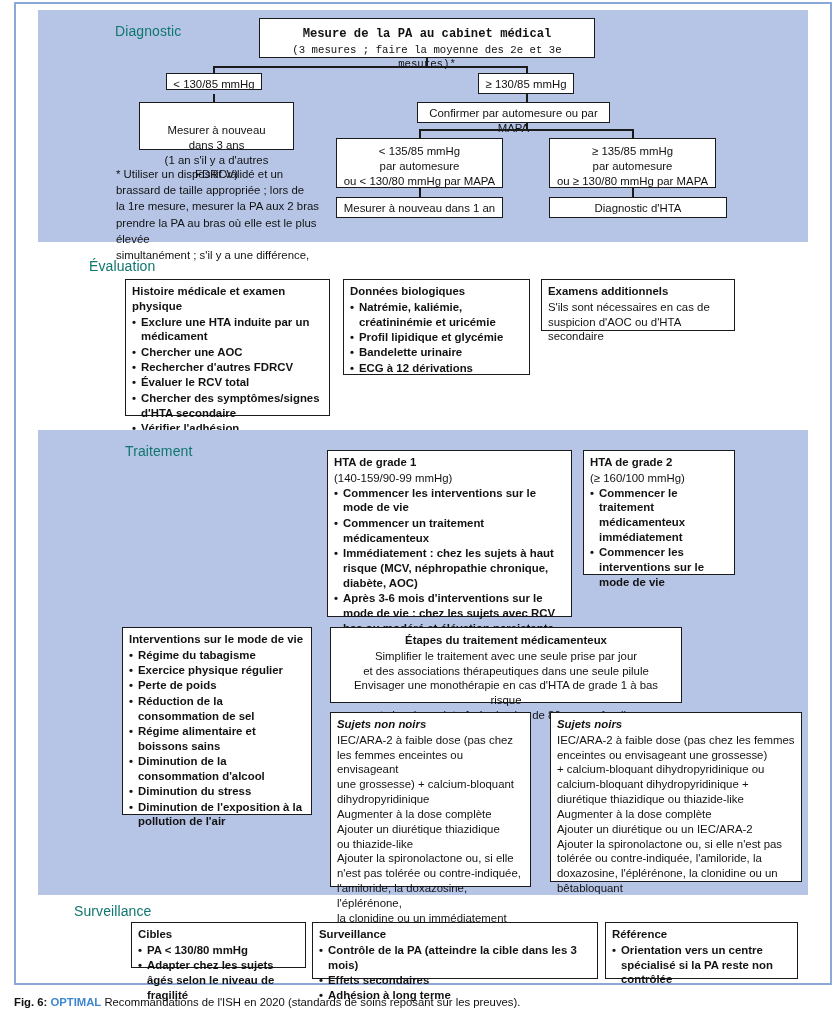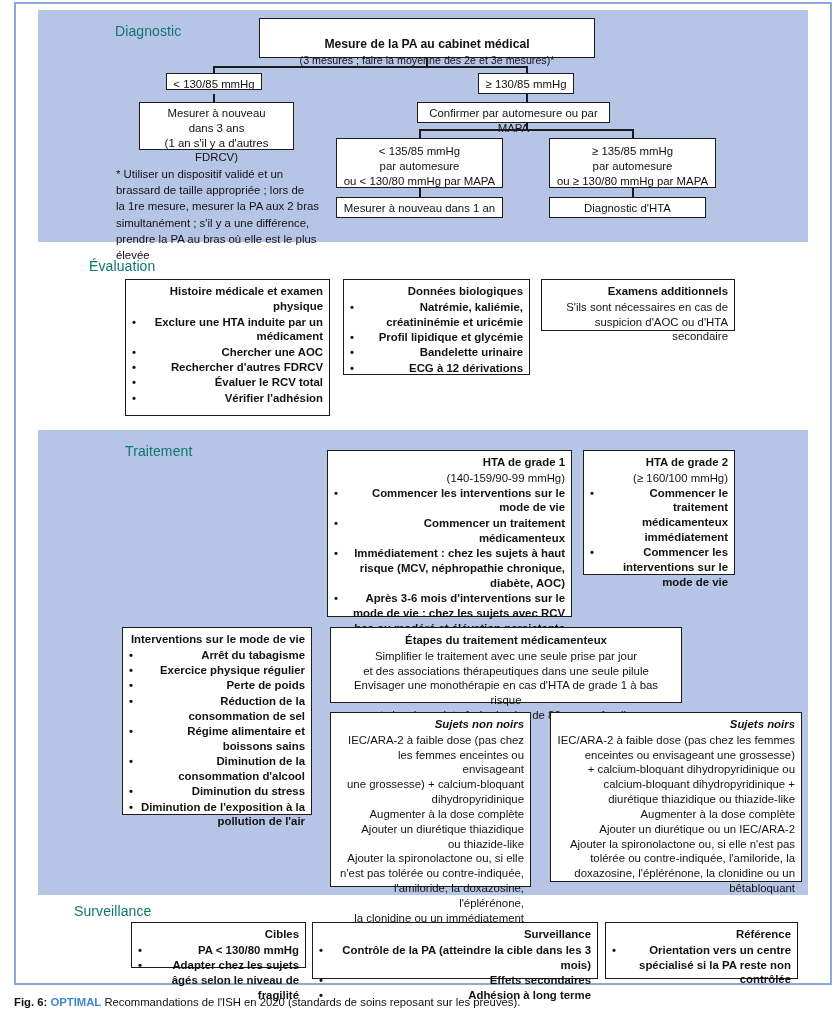--- a/index.html
+++ b/index.html
@@ -35,21 +35,20 @@
     white-space: nowrap;
   }
   .box {
     position: absolute;
     background: #ffffff;
     border: 1.6px solid #1b1b1b;
     font-size: 11.4px;
     line-height: 1.30;
     color: #121212;
     padding: 4px 6px;
-    text-align: right;
   }
   .box.center { text-align: center; }
   .box .hd {
     font-weight: bold;
     display: block;
     margin-bottom: 1px;
   }
   .box .hd.ital { font-style: italic; }
   .box .sub { display: block; }
   ul.blist {
@@ -90,37 +89,37 @@
 </head>
 <body>
 
 <div id="page">
   <div class="frame"></div>
 
   <div class="band" style="left:38px; top:10px; width:770px; height:232px;"></div>
 
   <div class="section-title" style="left:115px; top:23px;">Diagnostic</div>
 
-  <div class="box center" style="left:259px; top:18px; width:336px; height:40px; padding-top:18px;">
+  <div class="box center" style="left:259px; top:18px; width:336px; height:40px; padding-top:8px;font-family:Liberation Mono, monospace;">
     <span class="hd" style="font-size:12.2px;">Mesure de la PA au cabinet médical</span>
     <span class="sub" style="font-size:10.7px;">(3 mesures ; faire la moyenne des 2e et 3e mesures)*</span>
   </div>
 
   <div class="ln lnv" style="left:426px; top:58px; height:9px;"></div>
   <div class="ln lnh" style="left:213px; top:66px; width:314px;"></div>
   <div class="ln lnv" style="left:213px; top:66px; height:10px;"></div>
   <div class="ln lnv" style="left:526px; top:66px; height:10px;"></div>
 
   <div class="box center" style="left:166px; top:73px; width:96px; height:17px; padding-top:3px;">&lt; 130/85 mmHg</div>
   <div class="box center" style="left:478px; top:73px; width:96px; height:21px; padding-top:3px;">≥ 130/85 mmHg</div>
 
   <div class="ln lnv" style="left:213px; top:94px; height:9px;"></div>
   <div class="ln lnv" style="left:526px; top:94px; height:9px;"></div>
 
-  <div class="box center" style="left:139px; top:102px; width:155px; height:48px; padding-top:3px;">
+  <div class="box center" style="left:139px; top:102px; width:155px; height:48px; padding-top:20px;">
     <div>Mesurer à nouveau</div>
     <div>dans 3 ans</div>
     <div>(1 an s'il y a d'autres FDRCV)</div>
   </div>
 
   <div class="box center" style="left:417px; top:102px; width:193px; height:21px; padding-top:3px;">Confirmer par automesure ou par MAPA</div>
 
   <div class="ln lnv" style="left:526px; top:123px; height:7px;"></div>
   <div class="ln lnh" style="left:419px; top:129px; width:214px;"></div>
   <div class="ln lnv" style="left:419px; top:129px; height:11px;"></div>
@@ -135,39 +134,40 @@
   <div class="box center" style="left:549px; top:138px; width:167px; height:50px; padding-top:5px;">
     <div>≥ 135/85 mmHg</div>
     <div>par automesure</div>
     <div>ou ≥ 130/80 mmHg par MAPA</div>
   </div>
 
   <div class="ln lnv" style="left:419px; top:188px; height:10px;"></div>
   <div class="ln lnv" style="left:632px; top:188px; height:10px;"></div>
 
   <div class="box center" style="left:336px; top:197px; width:167px; height:21px; padding-top:3px;">Mesurer à nouveau dans 1 an</div>
-  <div class="box center" style="left:549px; top:197px; width:157px; height:21px; padding-top:3px;">Diagnostic d'HTA</div>
+  <div class="box center" style="left:549px; top:197px; width:178px; height:21px; padding-top:3px;">Diagnostic d'HTA</div>
 
   <div class="note" style="left:116px; top:166px; width:220px;">
     <p>* Utiliser un dispositif validé et un</p>
     <p>brassard de taille appropriée ; lors de</p>
     <p>la 1re mesure, mesurer la PA aux 2 bras</p>
+    <p>prendre la PA au bras où elle est le plus élevée</p>
     <p>simultanément ; s'il y a une différence,</p>
-    <p>prendre la PA au bras où elle est le plus élevée</p>
   </div>
 
   <div class="section-title" style="left:89px; top:258px;">Évaluation</div>
 
   <div class="box" style="left:125px; top:279px; width:205px; height:137px;">
     <span class="hd">Histoire médicale et examen physique</span>
     <ul class="blist">
       <li>Exclure une HTA induite par un médicament</li>
       <li>Chercher une AOC</li>
       <li>Rechercher d'autres FDRCV</li>
       <li>Évaluer le RCV total</li>
+      <li>Chercher des symptômes/signes d'HTA secondaire</li>
       <li>Vérifier l'adhésion</li>
     </ul>
   </div>
 
   <div class="box" style="left:343px; top:279px; width:187px; height:96px;">
     <span class="hd">Données biologiques</span>
     <ul class="blist">
       <li>Natrémie, kaliémie, créatininémie et uricémie</li>
       <li>Profil lipidique et glycémie</li>
       <li>Bandelette urinaire</li>
@@ -203,21 +203,21 @@
     <div>(≥ 160/100 mmHg)</div>
     <ul class="blist">
       <li>Commencer le traitement médicamenteux immédiatement</li>
       <li>Commencer les interventions sur le mode de vie</li>
     </ul>
   </div>
 
   <div class="box" style="left:122px; top:627px; width:190px; height:188px;">
     <span class="hd">Interventions sur le mode de vie</span>
     <ul class="blist">
-      <li>Arrêt du tabagisme</li>
+      <li>Régime du tabagisme</li>
       <li>Exercice physique régulier</li>
       <li>Perte de poids</li>
       <li>Réduction de la consommation de sel</li>
       <li>Régime alimentaire et boissons sains</li>
       <li>Diminution de la consommation d'alcool</li>
       <li>Diminution du stress</li>
       <li>Diminution de l'exposition à la pollution de l'air</li>
     </ul>
   </div>
 

